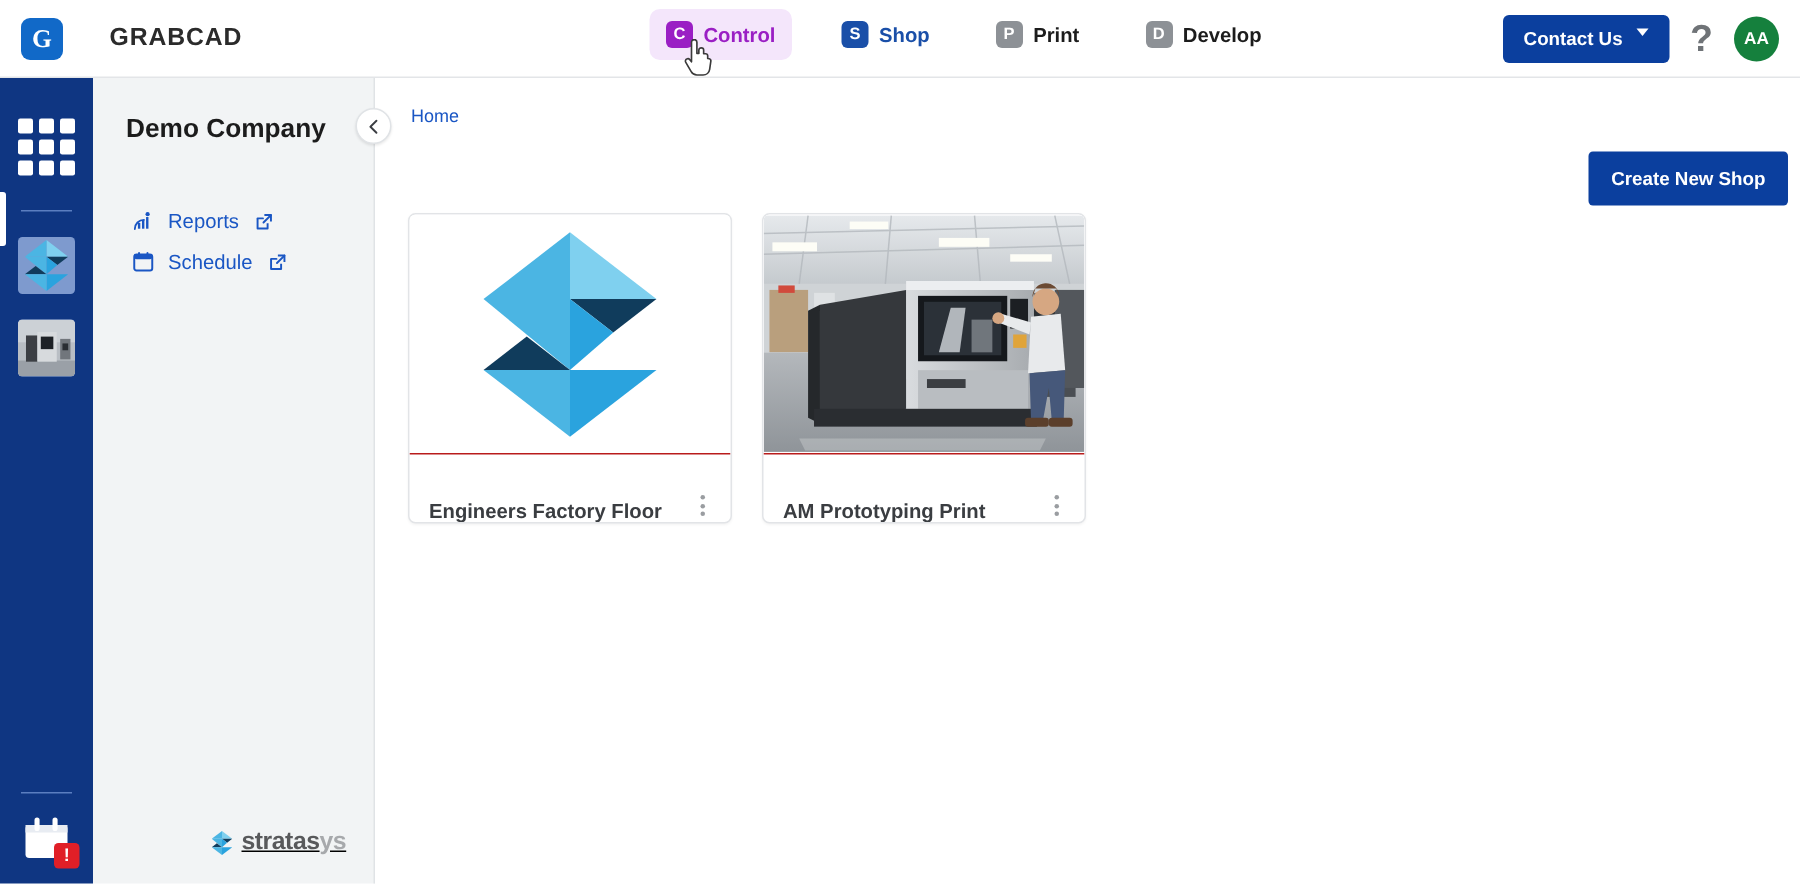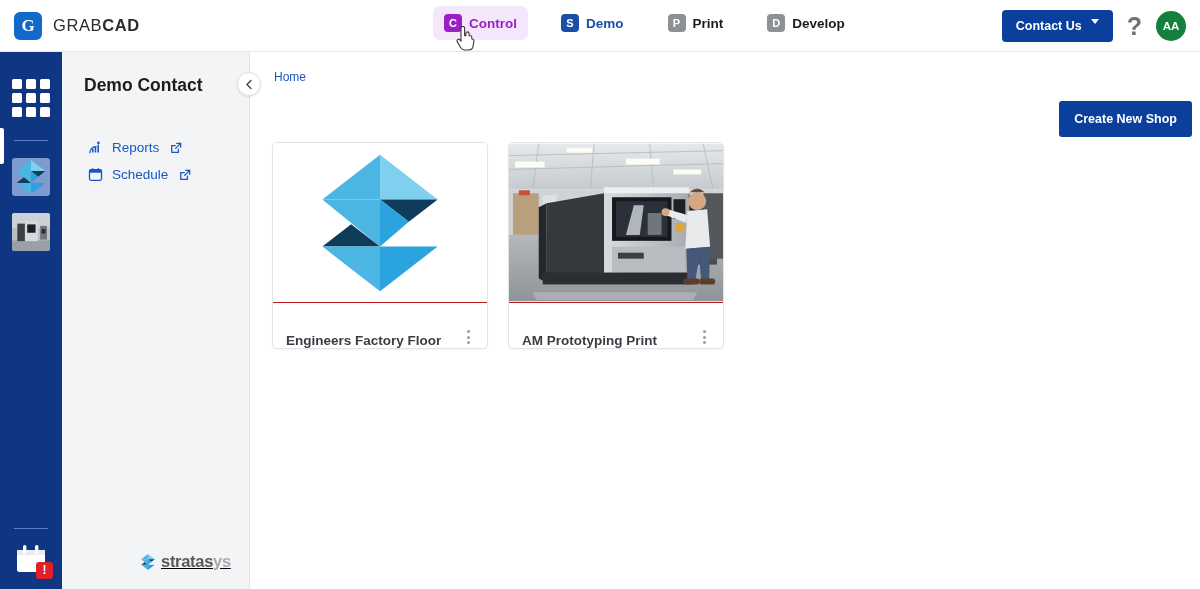--- a/index.html
+++ b/index.html
@@ -24,21 +24,21 @@
     width: 28px; height: 28px; border-radius: 6px;
     background: #1169c8;
     display: flex; align-items: center; justify-content: center;
     color: #fff; font-size: 17px; font-weight: bold;
     font-family: "Liberation Serif", serif;
   }
   .brand-text {
     margin-left: 11px; font-size: 16.5px; letter-spacing: .6px;
     color: #2b2b2b;
   }
-  .brand-text .light { font-weight: 400; }
+  .brand-text .light { font-weight: 700; margin-left: 20px; }
   .brand-text .bold { font-weight: bold; }
 
   .tabs {
     position: absolute; left: 433px; top: 6px;
     display: flex; align-items: center; gap: 0px;
   }
   .tab {
     display: flex; align-items: center; gap: 7px;
     padding: 8px 11px; border-radius: 7px;
     font-size: 13.5px; font-weight: bold;
@@ -252,21 +252,21 @@
         <span>C</span>
       </span>
       <span class="lbl-ctrl">Control</span>
     </div>
     <span class="tab-spacer"></span>
 
     <div class="tab">
       <span class="tab-ico shop">
         <span>S</span>
       </span>
-      <span class="lbl-shop">Demo</span>
+      <span class="lbl-shop">Shop</span>
     </div>
     <span class="tab-spacer"></span>
 
     <div class="tab">
       <span class="tab-ico gray">
         <span>P</span>
       </span>
       <span class="lbl-dark">Print</span>
     </div>
     <span class="tab-spacer"></span>
@@ -354,21 +354,21 @@
         <rect x="21" y="2" width="3.4" height="9" rx="1.7" fill="#ffffff"></rect>
       </svg>
       <div class="alert-badge">
         <span>!</span>
       </div>
     </div>
   </div>
 </div>
 
 <div class="sidebar">
-  <div class="company-name">Demo Contact</div>
+  <div class="company-name">Demo Company</div>
 
   <div class="side-links">
 
     <div class="side-link">
       <svg width="15" height="15" viewBox="0 0 16 16">
         <path d="M2,13.5 A6.5,6.5 0 0 1 8.5,7" fill="none" stroke="#1a56c4" stroke-width="1.3" stroke-linecap="round"></path>
         <rect x="4.2" y="9.2" width="1.7" height="4.1" fill="#1a56c4"></rect>
         <rect x="7.1" y="7.2" width="1.7" height="6.1" fill="#1a56c4"></rect>
         <rect x="10.0" y="5.0" width="1.7" height="8.3" fill="#1a56c4"></rect>
         <circle cx="11.1" cy="3.0" r="1.5" fill="#1a56c4"></circle>

